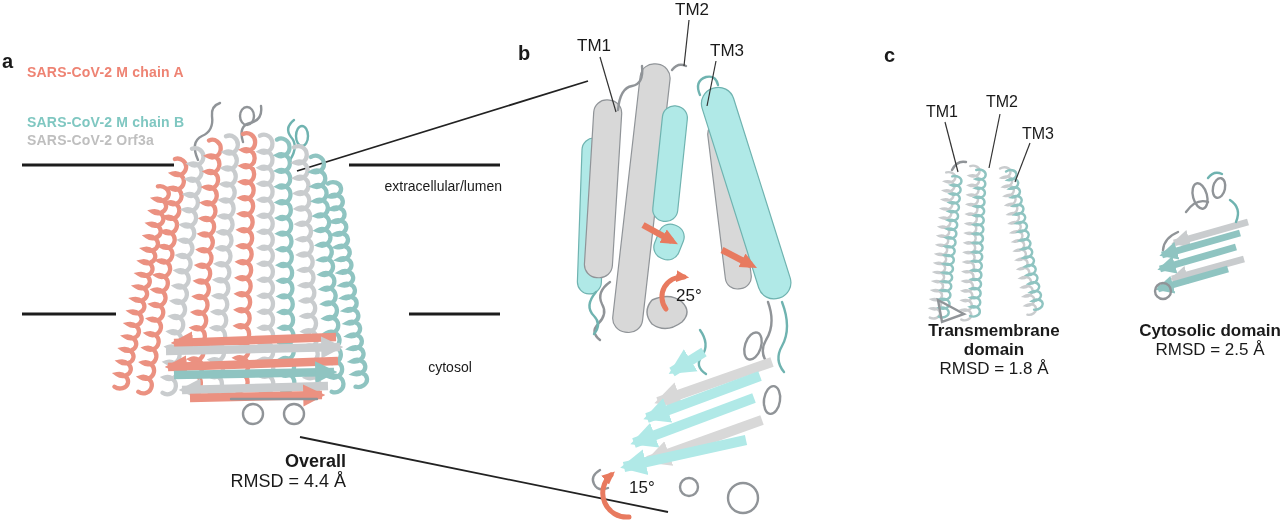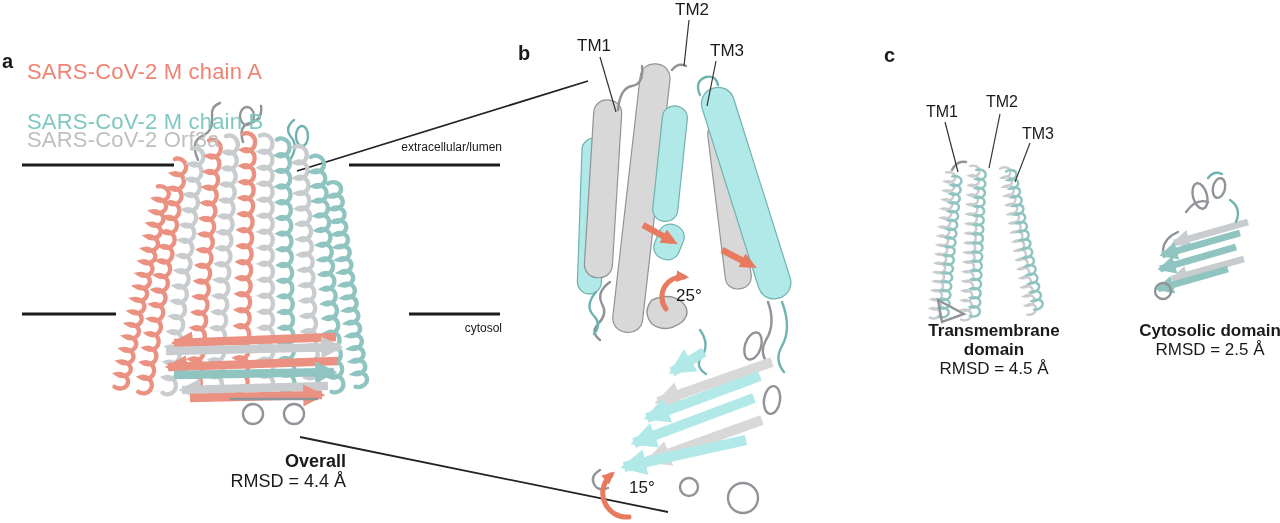--- a/index.html
+++ b/index.html
@@ -1,25 +1,25 @@
 <!DOCTYPE html>
 <html style="--chain-a: #ee8373; --chain-b: #7fc7c1; --orf3a: #bfbfbf; --sal-ribbon: #eb9181; --teal-ribbon: #8fc4c1; --gray-ribbon: #c9ccce; --cyan-fill: #b0e9e7; --cyan-edge: #6fb3b0; --gray-fill: #d8d8d8; --gray-edge: #909498; --arrow: #e87a5f; --ink: #1a1a1a; --line: #1c1c1c;"><head>
 <meta charset="utf-8">
 <style>
   html,body{margin:0;padding:0;background:#ffffff;}
   body{width:1280px;height:523px;position:relative;overflow:hidden;
        font-family:"Liberation Sans", sans-serif;color:var(--ink,#1a1a1a);}
   .abs{position:absolute;}
   svg{position:absolute;left:0;top:0;}
   .pl{font-size:20px;font-weight:700;color:var(--ink);}
-  .legend{font-size:22px;font-weight:400;line-height:18px;letter-spacing:0.2px;}
+  .legend{font-size:14px;font-weight:700;line-height:18px;letter-spacing:0.2px;}
   .lg-a{color:var(--chain-a);}
   .lg-b{color:var(--chain-b);margin-top:32px;}
   .lg-c{color:var(--orf3a);}
-  .mem{font-size:12px;color:var(--ink);}
+  .mem{font-size:14px;color:var(--ink);margin-top:38px;}
   .cap{text-align:right;font-size:18px;line-height:20px;color:var(--ink);}
   .cap .t{font-weight:700;}
   .cap-sm{text-align:center;font-size:17px;line-height:19px;color:var(--ink);}
   .cap-sm .t{font-weight:700;}
   .tml{font-size:17px;color:var(--ink);text-align:center;}
   .tml-sm{font-size:16px;color:var(--ink);text-align:center;}
   .ang{font-size:17px;font-weight:400;color:var(--ink);}
   
   .st{fill:none;stroke-linecap:round;}
   .st-s{stroke:var(--sal-ribbon);stroke-width:4.3;}
@@ -190,39 +190,39 @@
 
 <div class="abs pl" style="left:2px;top:50px;">a</div>
 
 <div class="abs legend" style="left:27px;top:63px;">
   <div class="lg-a">SARS-CoV-2 M chain A</div>
   <div class="lg-b">SARS-CoV-2 M chain B</div>
   <div class="lg-c">SARS-CoV-2 Orf3a</div>
 </div>
 
 <div class="abs mem" style="left:330px;top:140px;width:172px;text-align:right;">extracellular/lumen</div>
-<div class="abs mem" style="left:398px;top:321px;width:104px;text-align:right;">cytosol</div>
+<div class="abs mem" style="left:398px;top:321px;width:104px;text-align:center;">cytosol</div>
 
 <div class="abs cap" style="left:176px;top:451px;width:170px;">
   <div class="t">Overall</div>
   <div>RMSD = 4.4 Å</div>
 </div>
 
 <div class="abs pl" style="left:518px;top:42px;">b</div>
 <div class="abs tml" style="left:574px;top:36px;width:40px;">TM1</div>
 <div class="abs tml" style="left:672px;top:0px;width:40px;">TM2</div>
 <div class="abs tml" style="left:707px;top:41px;width:40px;">TM3</div>
 <div class="abs ang" style="left:676px;top:286px;">25°</div>
 <div class="abs ang" style="left:629px;top:478px;text-align:center;">15°</div>
 
 <div class="abs pl" style="left:884px;top:44px;">c</div>
 <div class="abs tml-sm" style="left:922px;top:103px;width:40px;">TM1</div>
 <div class="abs tml-sm" style="left:982px;top:93px;width:40px;">TM2</div>
 <div class="abs tml-sm" style="left:1018px;top:125px;width:40px;">TM3</div>
 
 <div class="abs cap-sm" style="left:896px;top:321px;width:196px;">
   <div class="t">Transmembrane domain</div>
-  <div>RMSD = 4.5 Å</div>
+  <div>RMSD = 1.8 Å</div>
 </div>
 <div class="abs cap-sm" style="left:1112px;top:321px;width:196px;">
   <div class="t">Cytosolic domain</div>
   <div>RMSD = 2.5 Å</div>
 </div>
 
 </body></html>

